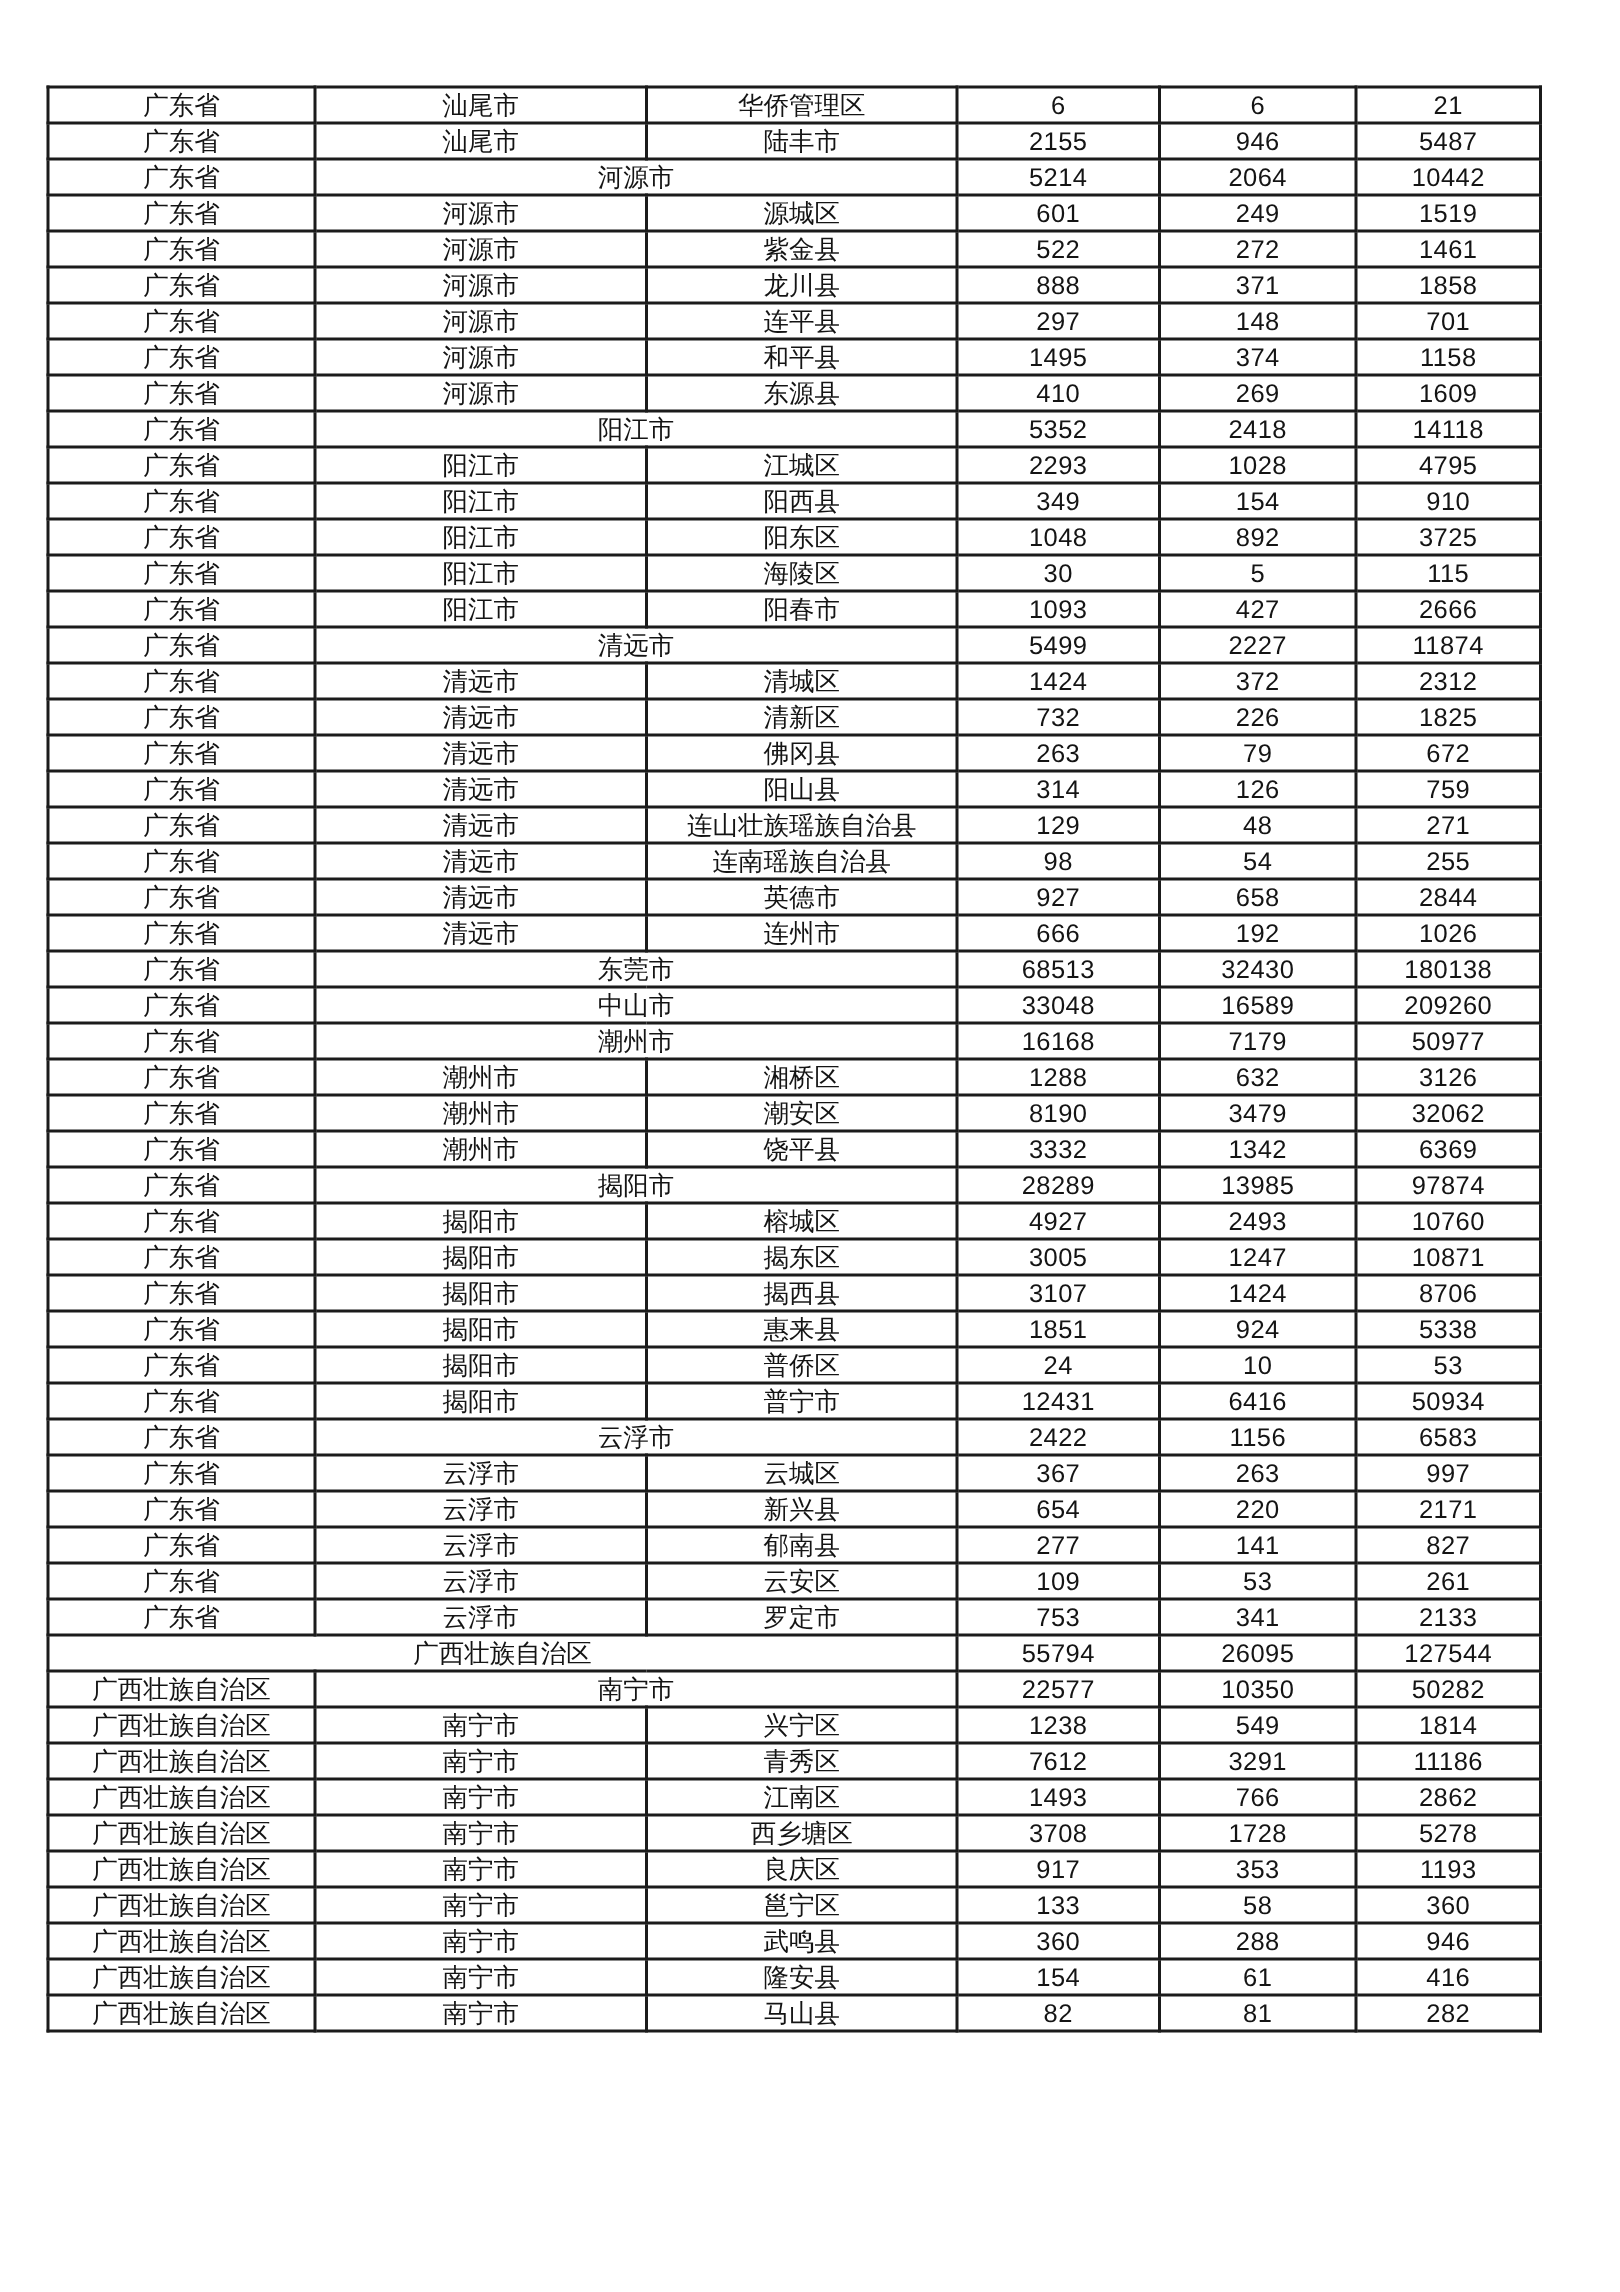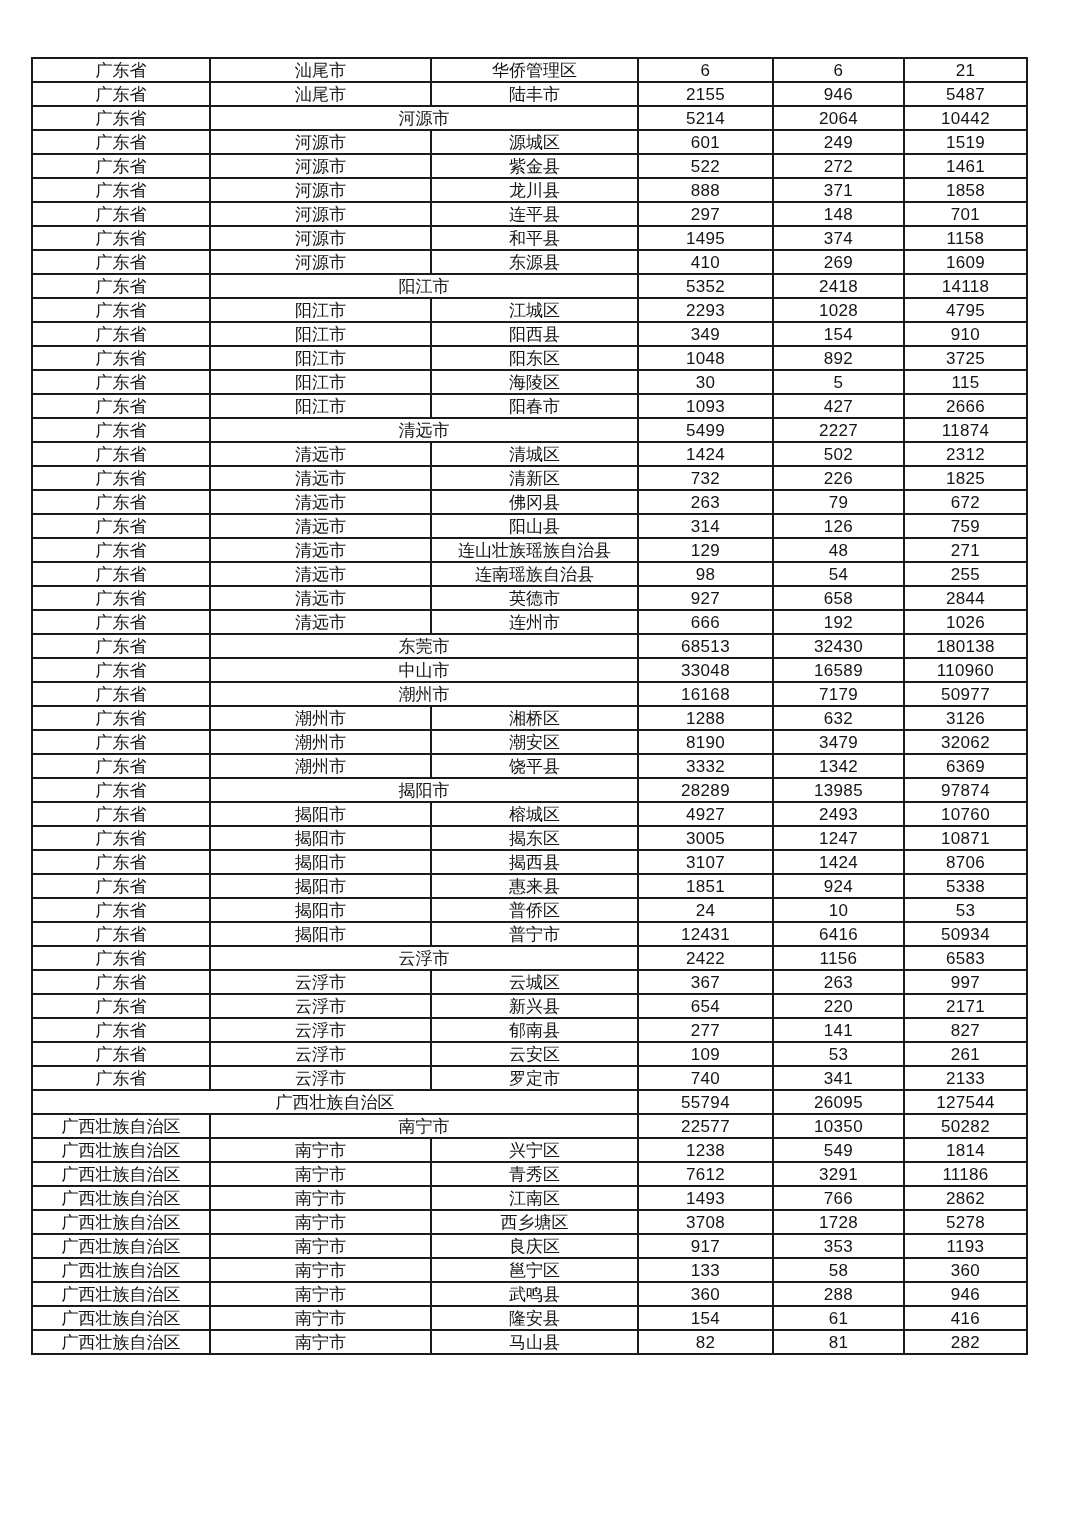--- a/index.html
+++ b/index.html
@@ -175,21 +175,21 @@
           <td class="c-text" colspan="2">清远市</td>
           <td class="c-num">5499</td>
           <td class="c-num">2227</td>
           <td class="c-num">11874</td>
         </tr>
         <tr>
           <td class="c-text">广东省</td>
           <td class="c-text">清远市</td>
           <td class="c-text">清城区</td>
           <td class="c-num">1424</td>
-          <td class="c-num">502</td>
+          <td class="c-num">372</td>
           <td class="c-num">2312</td>
         </tr>
         <tr>
           <td class="c-text">广东省</td>
           <td class="c-text">清远市</td>
           <td class="c-text">清新区</td>
           <td class="c-num">732</td>
           <td class="c-num">226</td>
           <td class="c-num">1825</td>
         </tr>
@@ -246,21 +246,21 @@
           <td class="c-text" colspan="2">东莞市</td>
           <td class="c-num">68513</td>
           <td class="c-num">32430</td>
           <td class="c-num">180138</td>
         </tr>
         <tr>
           <td class="c-text">广东省</td>
           <td class="c-text" colspan="2">中山市</td>
           <td class="c-num">33048</td>
           <td class="c-num">16589</td>
-          <td class="c-num">110960</td>
+          <td class="c-num">209260</td>
         </tr>
         <tr>
           <td class="c-text">广东省</td>
           <td class="c-text" colspan="2">潮州市</td>
           <td class="c-num">16168</td>
           <td class="c-num">7179</td>
           <td class="c-num">50977</td>
         </tr>
         <tr>
           <td class="c-text">广东省</td>
@@ -377,21 +377,21 @@
           <td class="c-text">云浮市</td>
           <td class="c-text">云安区</td>
           <td class="c-num">109</td>
           <td class="c-num">53</td>
           <td class="c-num">261</td>
         </tr>
         <tr>
           <td class="c-text">广东省</td>
           <td class="c-text">云浮市</td>
           <td class="c-text">罗定市</td>
-          <td class="c-num">740</td>
+          <td class="c-num">753</td>
           <td class="c-num">341</td>
           <td class="c-num">2133</td>
         </tr>
         <tr>
           <td class="c-text" colspan="3">广西壮族自治区</td>
           <td class="c-num">55794</td>
           <td class="c-num">26095</td>
           <td class="c-num">127544</td>
         </tr>
         <tr>

